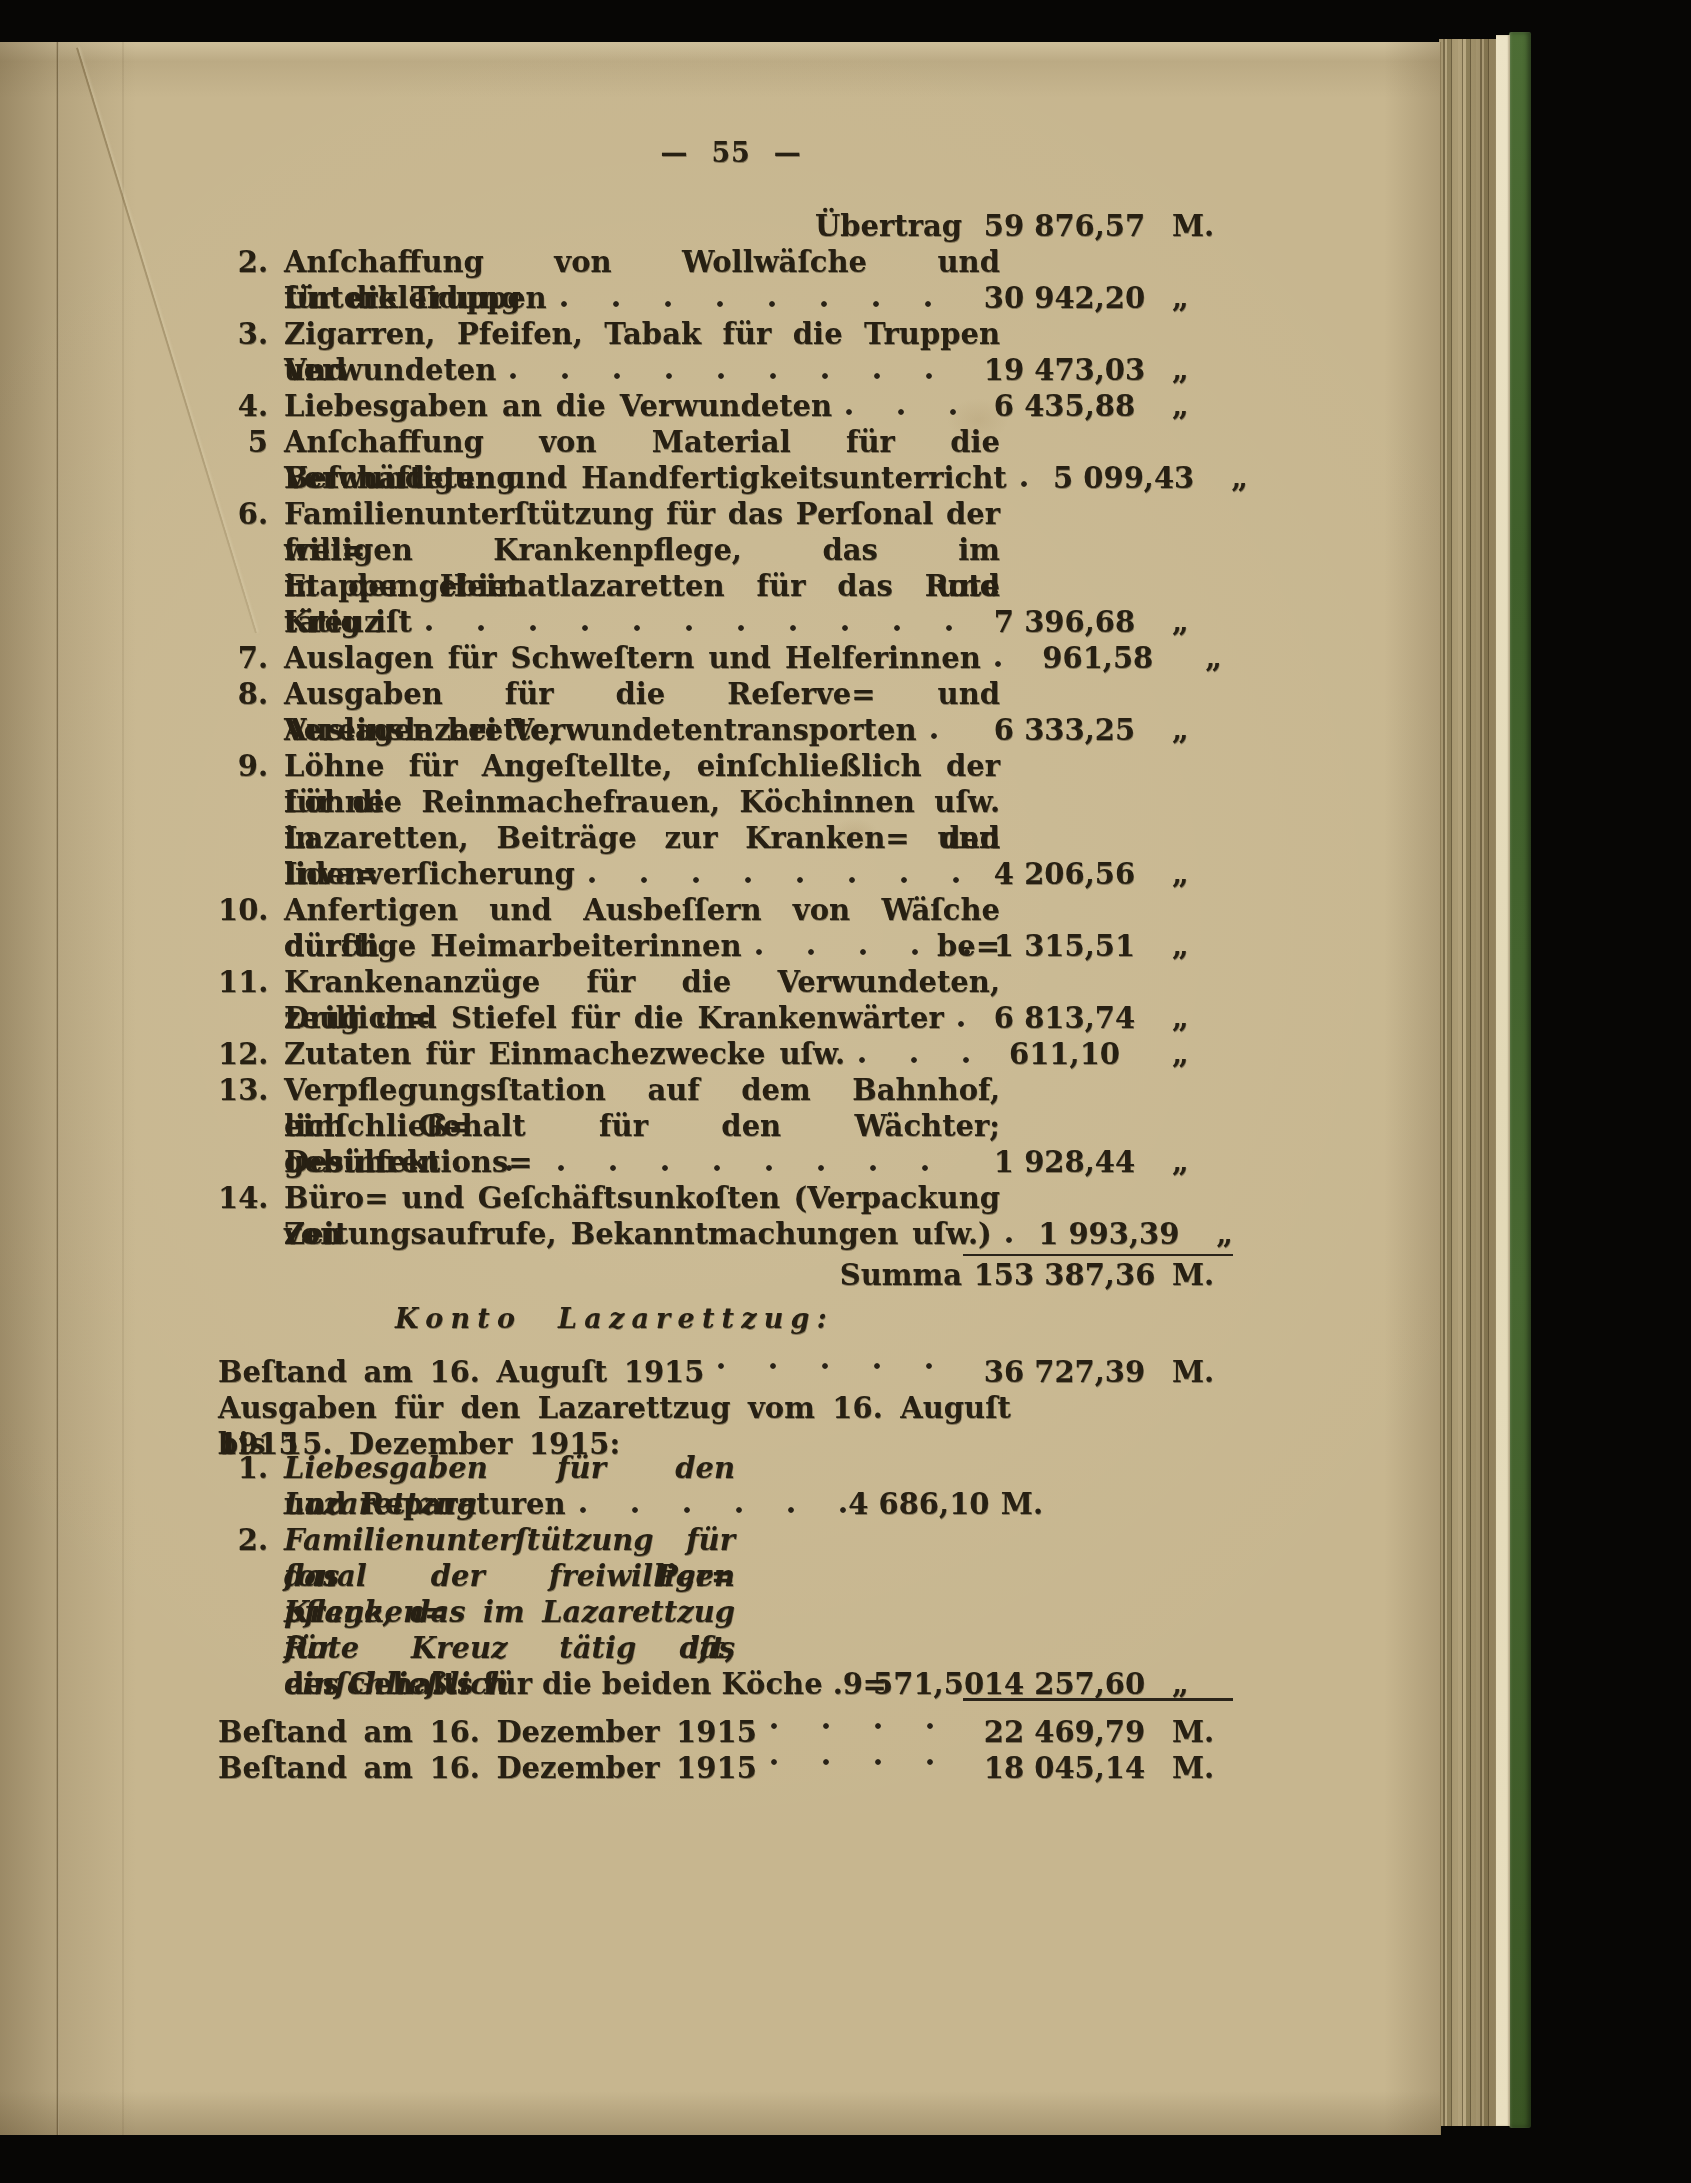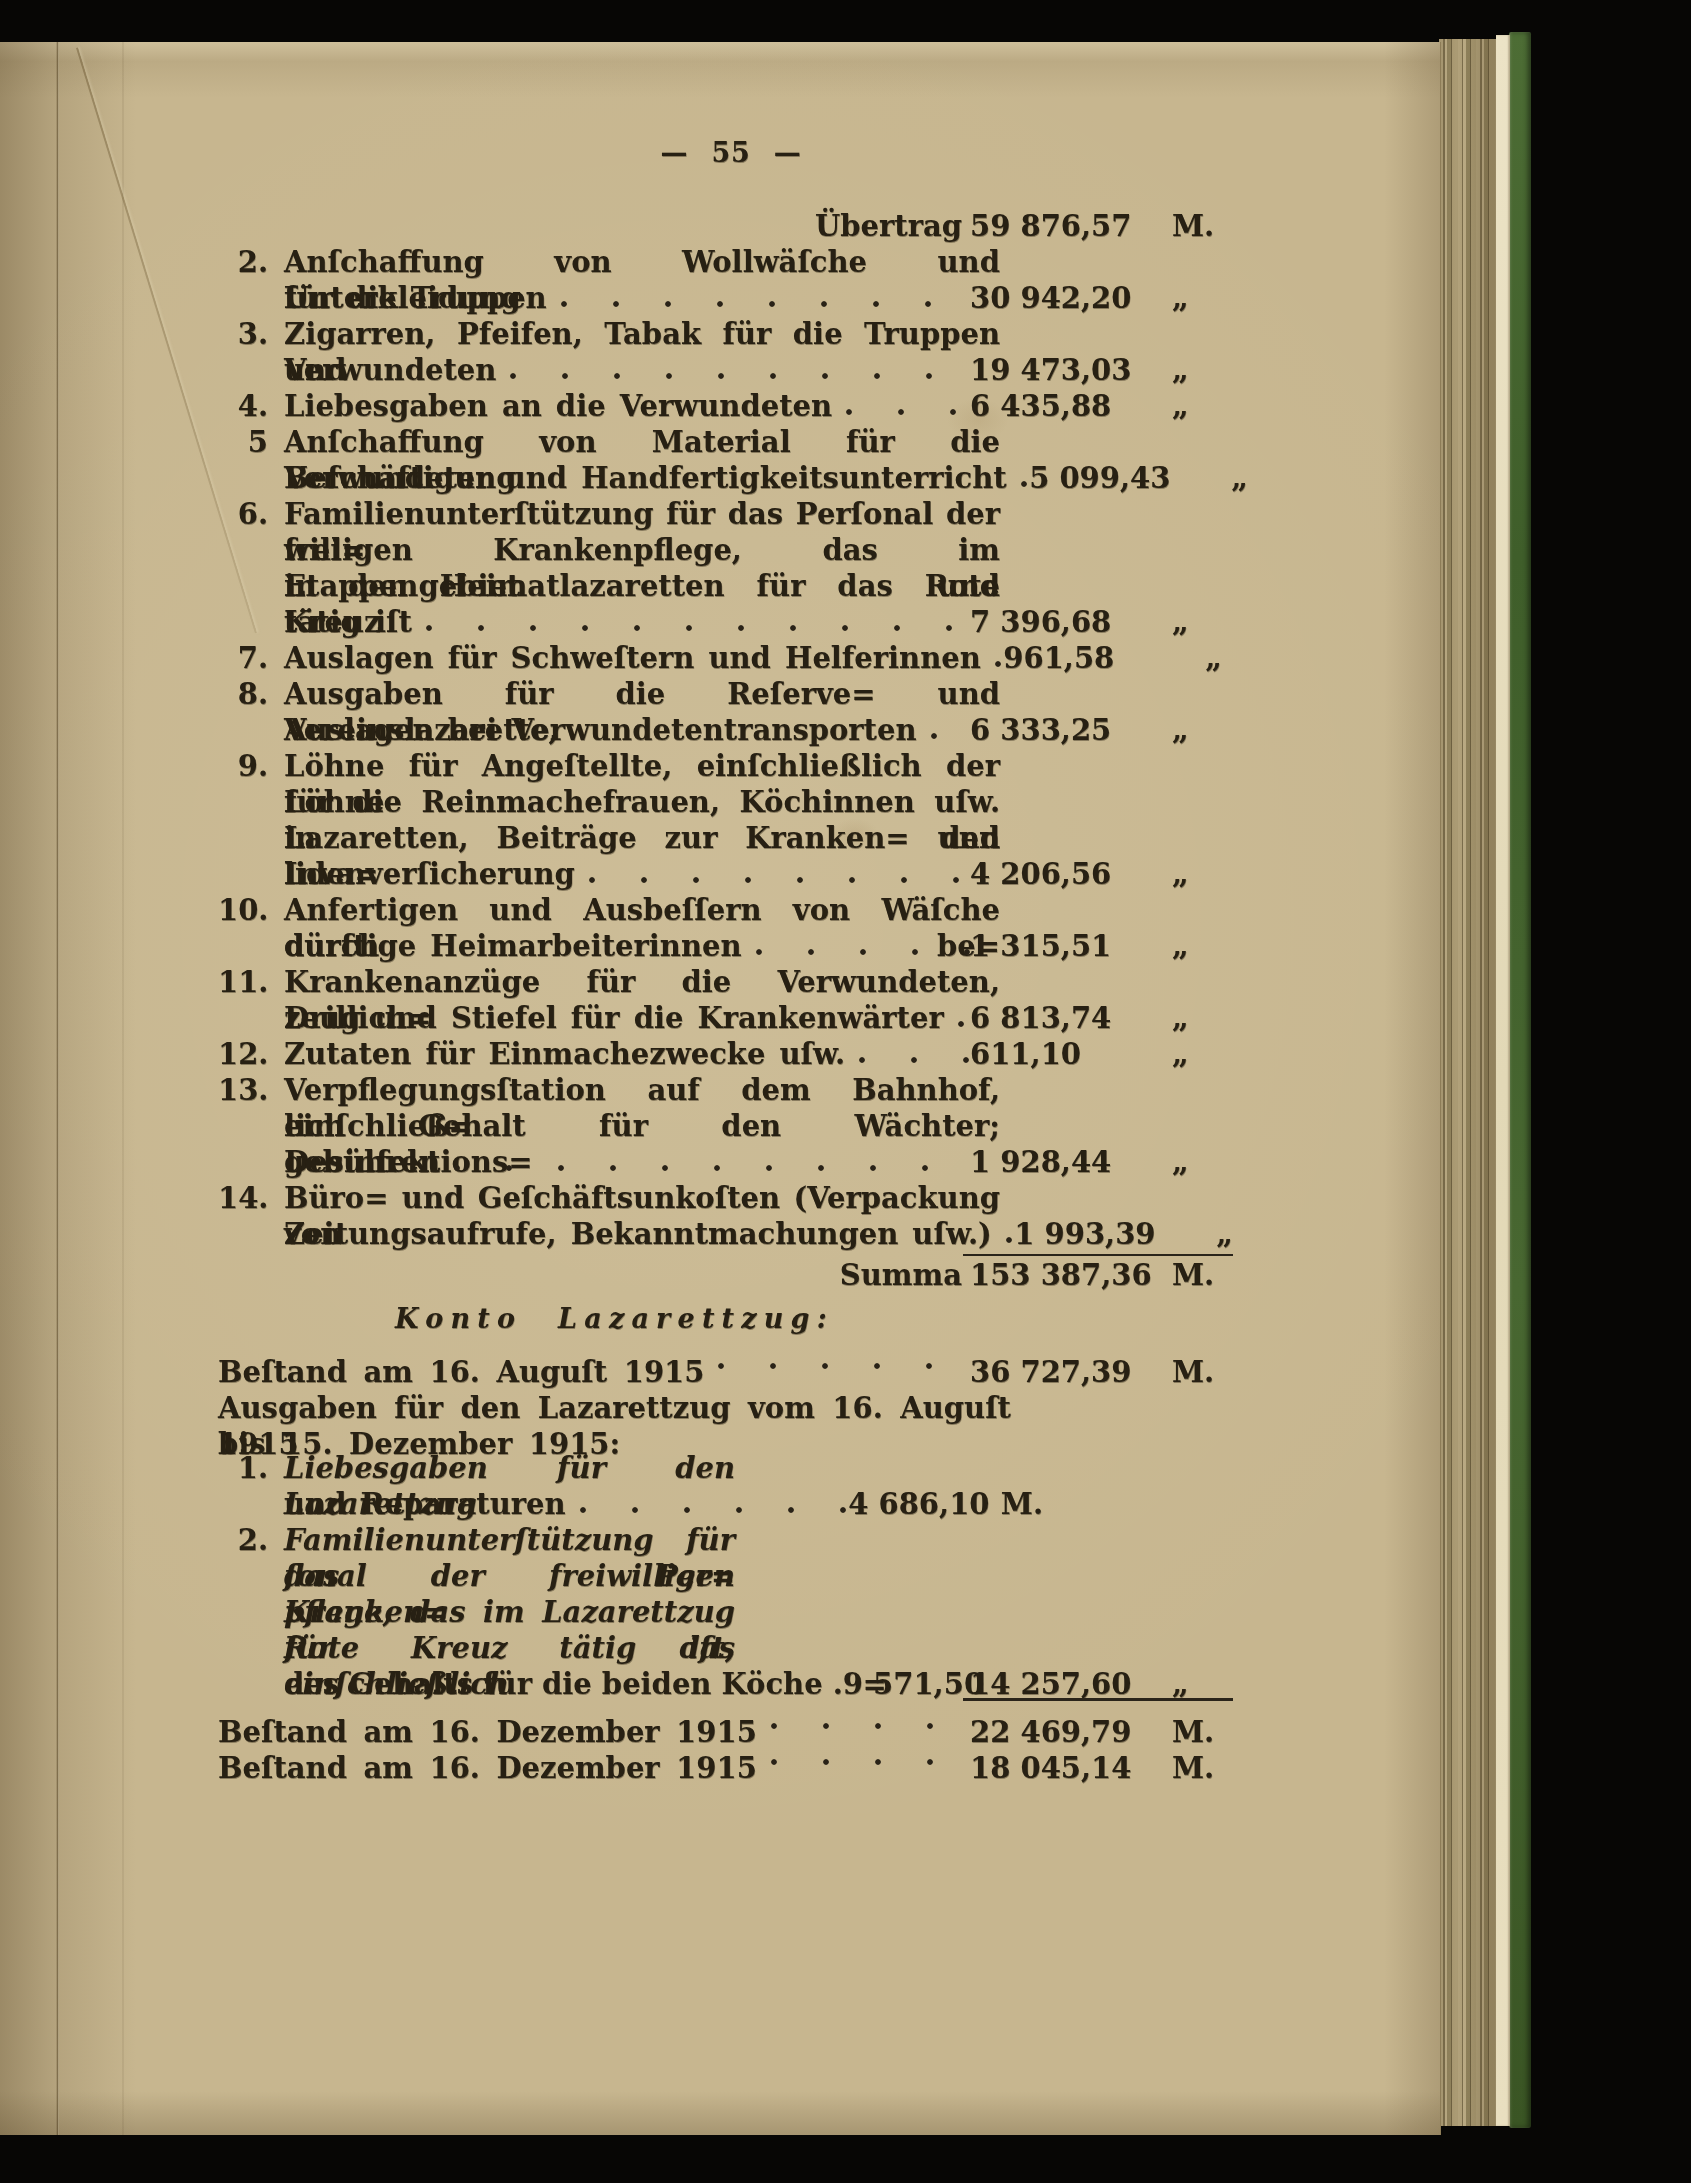--- a/index.html
+++ b/index.html
@@ -84,21 +84,21 @@
   .txt{white-space:nowrap;word-spacing:4px;}
   .flush > .txt{word-spacing:6.4px;margin-top:12px;}
   .jfull{width:716px;flex:none;white-space:normal;text-align:justify;text-align-last:justify;word-spacing:1.6px;}
   .jfull0{width:793px;flex:none;white-space:normal;text-align:justify;text-align-last:justify;word-spacing:1.6px;}
   .jsub{width:451px;flex:none;white-space:normal;text-align:justify;text-align-last:justify;word-spacing:1.6px;font-style:italic;}
   .leader{
     flex:1;min-width:22.5px;height:36px;align-self:stretch;
     background-image:radial-gradient(circle at 4px 4px, #292217 2.4px, rgba(0,0,0,0) 3.2px);
     background-size:52px 8px;background-repeat:repeat-x;background-position:13px 20px;
   }
-  .amount{min-width:189px;flex:none;text-align:left;white-space:nowrap;}
+  .amount{min-width:189px;flex:none;text-align:center;white-space:nowrap;}
   .cur{width:72px;flex:none;padding-left:13px;white-space:nowrap;}
   .carry > .txt,.sum > .txt{flex:1;text-align:right;padding-right:8px;white-space:nowrap;}
   .sum{margin-top:4.8px;}
   .rule-above::before{
     content:"";position:absolute;top:-3.2px;right:11.3px;width:270px;height:2.4px;background:#2a241a;
   }
   .heading{justify-content:flex-start;margin:8px 0 4.8px;font-style:italic;}
   .heading-txt{width:793px;flex:none;text-align:center;font-size:27px;letter-spacing:7.2px;word-spacing:19.3px;}
   .txt2{width:564px;flex:none;display:flex;justify-content:space-between;white-space:nowrap;}
   .eq{flex:none;padding:0 14.5px;}

